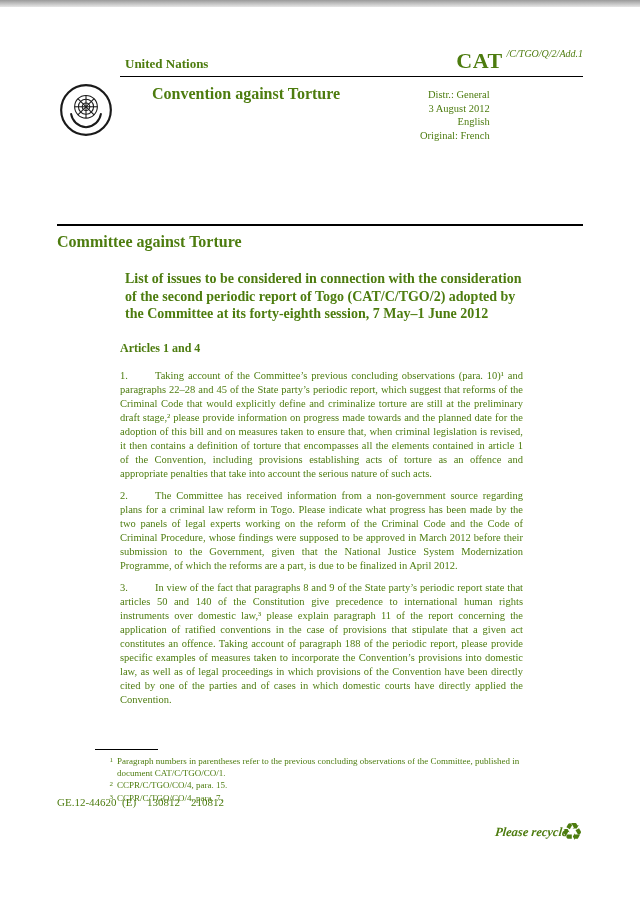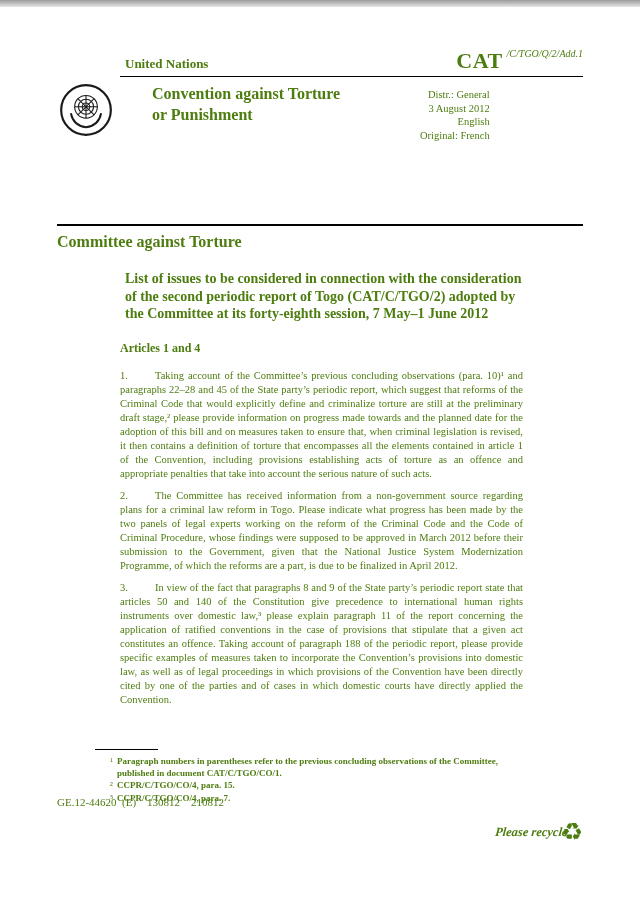--- a/index.html
+++ b/index.html
@@ -66,21 +66,21 @@
     position: absolute; top: 749px; left: 95px; width: 430px;
   }
   .fn-rule { width: 63px; height: 1px; background: #000; margin: 0 0 6px 0; }
   .footnote {
     display: flex; font-size: 9px; line-height: 11.5px; margin-bottom: 1px;
   }
   .fn-num {
     width: 18px; text-align: right; flex: 0 0 18px;
     font-size: 7px; position: relative; top: -1px; padding-right: 4px;
   }
-  .fn-text { flex: 1; font-weight: bold; }
+  .fn-text { flex: 1; }
   .footer-code {
     position: absolute; top: 796px; left: 57px;
     font-size: 11px; white-space: pre;
   }
   .recycle {
     position: absolute; top: 820px; right: 57px;
     display: flex; align-items: center;
   }
   .recycle-text {
     font-style: italic; font-weight: bold; font-size: 12.5px;
@@ -119,21 +119,20 @@
       </g>
       <g stroke="#1a1a1a" stroke-width="3.5" fill="none">
         <path d="M22 56 C 25 72, 36 80, 50 82"></path>
         <path d="M78 56 C 75 72, 64 80, 50 82"></path>
       </g>
     </svg>
   </div>
 
   <div class="title-block">
       <div>Convention against Torture</div>
-      <div>or Punishment</div>
     </div>
 
   <div class="meta-block">
     <div>Distr.: General</div>
     <div>3 August 2012</div>
     <div>English</div>
     <div>Original: French</div>
   </div>
 
   <div class="thick-rule"></div>

